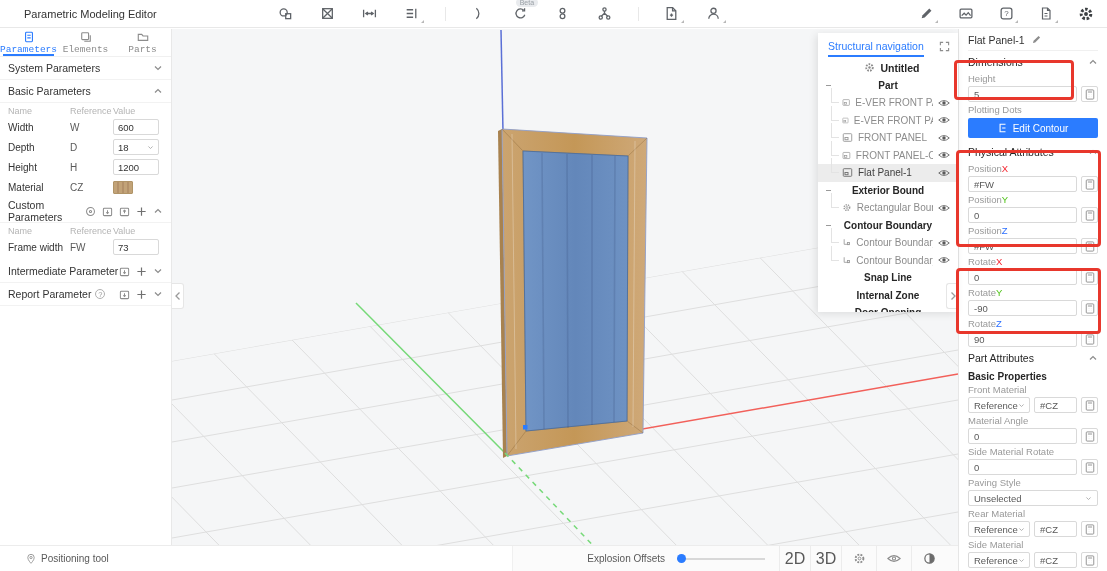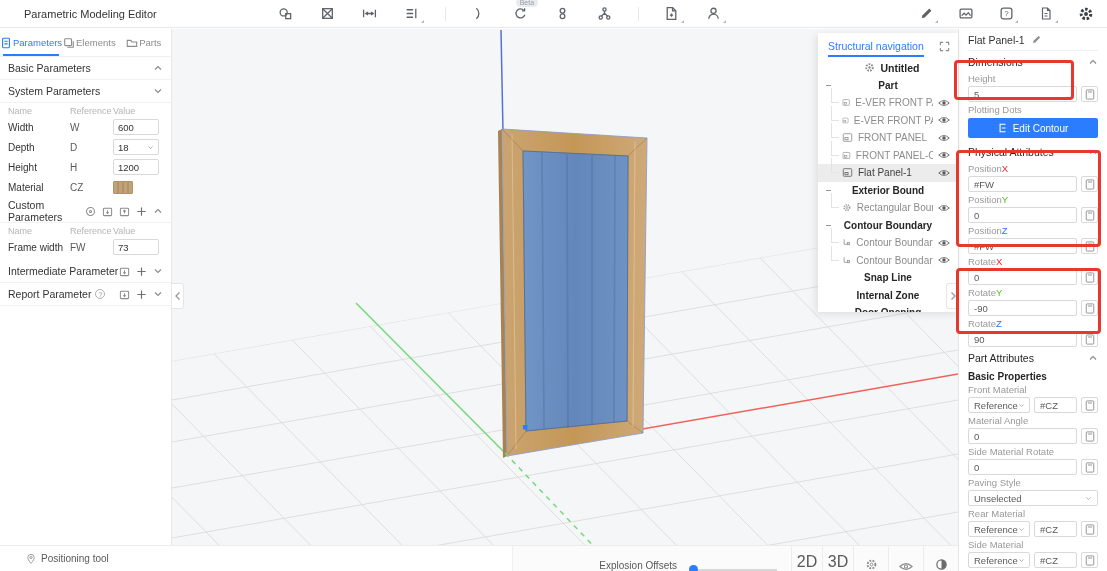--- a/index.html
+++ b/index.html
@@ -16,22 +16,22 @@
   .tbi { position:relative; width:18px; height:18px; display:flex; align-items:center; justify-content:center; cursor:pointer; }
   .tbi.mk::after { content:""; position:absolute; right:-3px; bottom:0; border-left:3px solid transparent; border-bottom:3px solid #b8b8b8; }
   .tb-sep { width:1px; height:14px; background:#e8e8e8; }
   #beta-badge { position:absolute; top:-7px; left:4px; background:#e9ebee; color:#9aa0a6; font-size:7px;
     padding:0 4px; border-radius:6px; line-height:9px; }
 
   
   #left-panel { position:absolute; left:0; top:29px; width:172px; height:516px; background:#fff;
     border-right:1px solid #e8e8e8; z-index:30; overflow:hidden; }
   #lp-tabs { display:flex; height:28px; border-bottom:1px solid #f0f0f0; }
-  .lp-tab { flex:1; display:flex; align-items:center; justify-content:center; gap:1px;
-    font-size:9.5px; color:#8c8c8c; cursor:pointer; position:relative; }
+  .lp-tab { flex:1; display:flex; flex-direction:column; align-items:center; justify-content:center; gap:1px;
+    font-size:9.5px; color:#8c8c8c; cursor:pointer; position:relative;font-family:Liberation Mono, monospace; }
   .lp-tab.active { color:#2b7cff; }
   .lp-tab.active::after { content:""; position:absolute; bottom:0; left:3px; right:3px; height:2px; background:#2b7cff; }
   .lp-sec { height:23px; display:flex; align-items:center; padding:0 8px; border-bottom:1px solid #f2f2f2; font-size:10.5px; color:#333; cursor:pointer; }
   .lp-sec .grow { flex:1; }
   .lp-sec .hic { display:flex; align-items:center; gap:6px; }
   .lp-th { display:flex; padding:3px 8px 1px; font-size:9px; color:#b4b4b4; }
   .lp-th span:nth-child(1){ width:62px; } .lp-th span:nth-child(2){ width:43px; overflow:hidden; white-space:nowrap;} .lp-th span:nth-child(3){ flex:1; }
   .lp-row { display:flex; align-items:center; padding:0 8px; height:20px; font-size:10px; color:#333; }
   .lp-row .c1 { width:62px; } .lp-row .c2 { width:43px; color:#595959; }
   .vbox { width:46px; height:16px; border:1px solid #d9d9d9; border-radius:2px; font-size:9.5px;
@@ -86,21 +86,21 @@
   .redbox { position:absolute; border:3px solid #e8372c; border-radius:4px; z-index:60; pointer-events:none; }
   #red1 { left:954px; top:60px; width:120px; height:40px; }
   #red2 { left:956px; top:150px; width:145px; height:97px; }
   #red3 { left:956px; top:268px; width:145px; height:66px; }
 
   
   #statusbar { position:absolute; left:0; bottom:0; width:958px; height:26px; background:#fbfbfb;
     border-top:1px solid #ececec; z-index:34; display:flex; align-items:center; }
   #status-left { width:513px; height:100%; background:#fff; border-right:1px solid #f0f0f0;
     display:flex; align-items:center; gap:5px; padding-left:26px; font-size:10px; color:#595959; }
-  #status-right { position:absolute; right:0; height:100%; display:flex; align-items:flex-end;margin-left:48px; }
+  #status-right { position:absolute; right:12px; height:100%; display:flex; align-items:center;margin-left:48px; }
   #explosion-label { font-size:10px; color:#595959; margin-right:12px; }
   #slider { width:88px; height:2px; background:#d8d8d8; position:relative; margin-right:14px; cursor:pointer; }
   #slider-dot { position:absolute; left:0; top:-4px; width:9px; height:9px; border-radius:50%; background:#2b7cff; }
   .sb-sep { width:1px; height:26px; background:#ececec; }
   .sb-btn { width:30px; text-align:center; font-size:16px; color:#595959; cursor:pointer; }
   .sb-ic { width:34px; display:flex; justify-content:center; cursor:pointer; }
 </style>
 </head>
 <body>
 
@@ -223,32 +223,32 @@
     </div>
     <div class="lp-tab">
       <svg class="ic" width="12" height="12" viewBox="0 0 14 14" fill="none" stroke="#8c8c8c" stroke-width="1.3">
           <path d="M1.5 4h4l1.5 1.8h5.5V11h-11z"></path>
         </svg>
       <span>Parts</span>
     </div>
   </div>
 
   <div class="lp-sec">
+    <span>System Parameters</span>
+      <span class="grow"></span>
+    <svg class="ic" width="10" height="10" viewBox="0 0 10 10" fill="none" stroke="#8c8c8c" stroke-width="1.2">
+        <path d="M2 3.5l3 3 3-3"></path>
+      </svg>
+  </div>
+
+  <div class="lp-sec">
     <span>Basic Parameters</span>
       <span class="grow"></span>
     <svg class="ic" width="10" height="10" viewBox="0 0 10 10" fill="none" stroke="#8c8c8c" stroke-width="1.2">
         <path d="M2 6.5l3-3 3 3"></path>
-      </svg>
-  </div>
-
-  <div class="lp-sec">
-    <span>System Parameters</span>
-      <span class="grow"></span>
-    <svg class="ic" width="10" height="10" viewBox="0 0 10 10" fill="none" stroke="#8c8c8c" stroke-width="1.2">
-        <path d="M2 3.5l3 3 3-3"></path>
       </svg>
   </div>
   <div class="lp-th">
     <span>Name</span>
       <span>Reference Na...</span>
       <span>Value</span>
   </div>
   <div class="lp-row">
     <span class="c1">Width</span>
     <span class="c2">W</span>

